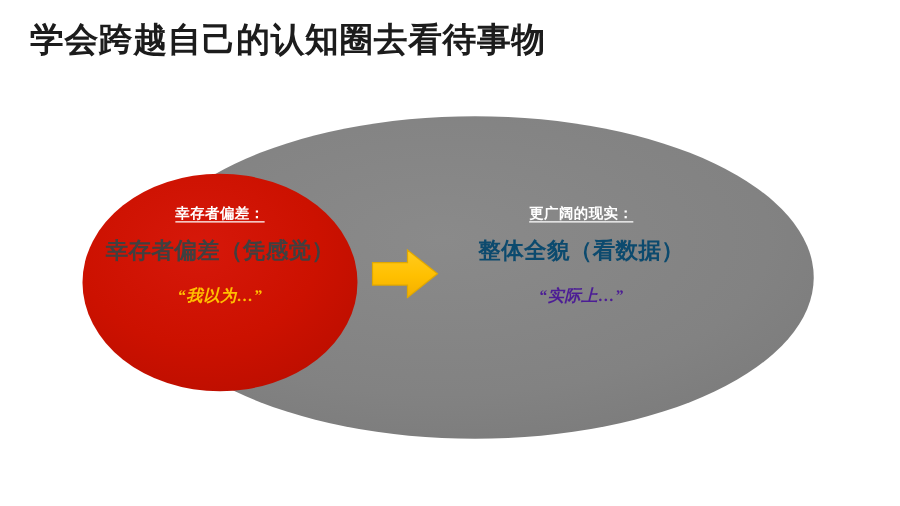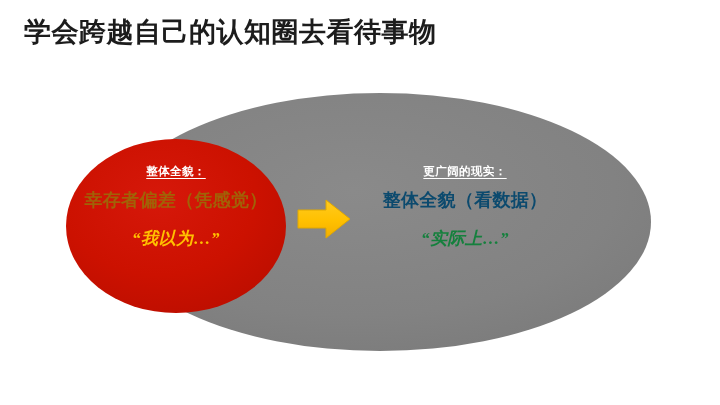--- a/index.html
+++ b/index.html
@@ -74,34 +74,34 @@
   .caption-dark  { color: #ffffff; text-align: center; }
 
   .headline {
     margin-top: 13px;
     font-size: 18px;
     font-weight: bold;
     letter-spacing: 0.3px;
     white-space: nowrap;
   }
 
-  .headline-light { color: #a16207; }
+  .headline-light { color: #404040; }
   .headline-dark  { color: #0c4a6e; }
 
   .quote {
     margin-top: 20px;
-    font-size: 17px;
+    font-size: 13px;
     font-weight: bold;
     font-style: italic;
     letter-spacing: 0.5px;
     color: #ffc000;
     white-space: nowrap;
   }
 
-  #gray-text .quote { color: #15803d; }
+  #gray-text .quote { color: #4c1d95; }
 
   
   #arrow {
     position: absolute;
     left: 297px;
     top: 199px;
     width: 54px;
     height: 40px;
   }
 </style>
@@ -135,21 +135,21 @@
     <ellipse cx="380" cy="222" rx="271" ry="129" fill="url(#grayGrad)"></ellipse>
 
     <ellipse cx="176" cy="226" rx="110" ry="87" fill="url(#redGrad)"></ellipse>
   </svg>
 
   <svg id="arrow" viewBox="0 0 54 40">
     <polygon points="1,11 29,11 29,1 53,20 29,39 29,29 1,29" fill="url(#arrowGrad)" stroke="#e0a800" stroke-width="1"></polygon>
   </svg>
 
   <div id="red-text" class="label-group">
-    <div class="caption caption-light">整体全貌：</div>
+    <div class="caption caption-light">幸存者偏差：</div>
     <div class="headline headline-light">幸存者偏差（凭感觉）</div>
     <div class="quote">“我以为…”</div>
   </div>
 
   <div id="gray-text" class="label-group">
     <div class="caption caption-dark">更广阔的现实：</div>
     <div class="headline headline-dark">整体全貌（看数据）</div>
     <div class="quote">“实际上…”</div>
   </div>
 

